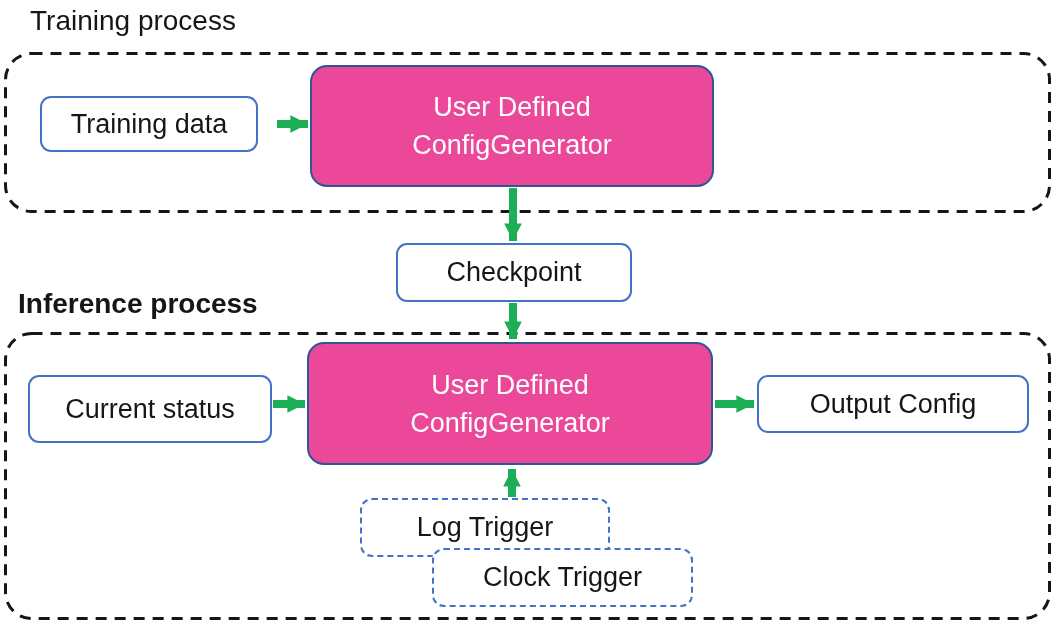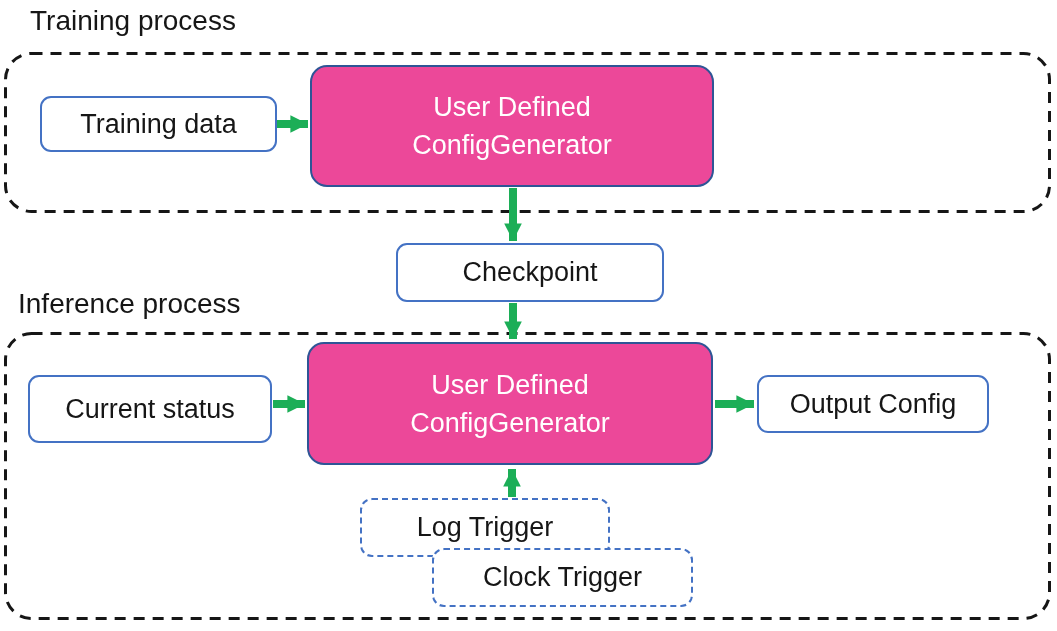--- a/index.html
+++ b/index.html
@@ -23,21 +23,21 @@
     z-index: 1;
   }
   .section-title {
     position: absolute;
     z-index: 2;
     font-size: 28px;
     color: #161616;
     white-space: nowrap;
   }
   .title-training { left: 30px; top: 5px; }
-  .title-inference { left: 18px; top: 288px; }
+  .title-inference { left: 18px; top: 288px; font-weight: bold; }
 
   .node {
     position: absolute;
     z-index: 2;
     display: flex;
     align-items: center;
     justify-content: center;
     text-align: center;
     box-sizing: border-box;
     font-size: 27px;
@@ -53,26 +53,26 @@
     border: 2.5px solid #2e5596;
     border-radius: 17px;
     color: #ffffff;
     line-height: 38px;
   }
   .node-dashed {
     border: 2px dashed #4472c4;
     border-radius: 12px;
   }
 
-  .box-training-data { left: 40px;  top: 96px;  width: 237px; height: 56px; }
+  .box-training-data { left: 40px;  top: 96px;  width: 218px; height: 56px; }
   .box-generator-1   { left: 310px; top: 65px;  width: 404px; height: 122px; }
-  .box-checkpoint    { left: 396px; top: 243px; width: 268px; height: 59px; }
+  .box-checkpoint    { left: 396px; top: 243px; width: 236px; height: 59px; }
   .box-current-status{ left: 28px;  top: 375px; width: 244px; height: 68px; }
   .box-generator-2   { left: 307px; top: 342px; width: 406px; height: 123px; }
-  .box-output-config { left: 757px; top: 375px; width: 232px; height: 58px; }
+  .box-output-config { left: 757px; top: 375px; width: 272px; height: 58px; }
   .box-log-trigger   { left: 360px; top: 498px; width: 250px; height: 59px; z-index: 3; }
   .box-clock-trigger { left: 432px; top: 548px; width: 261px; height: 59px; z-index: 4; }
 </style>
 </head>
 <body>
 
 <div class="canvas">
 
   <svg class="layer-svg" viewBox="0 0 1057 631" xmlns="http://www.w3.org/2000/svg">
     <defs>

